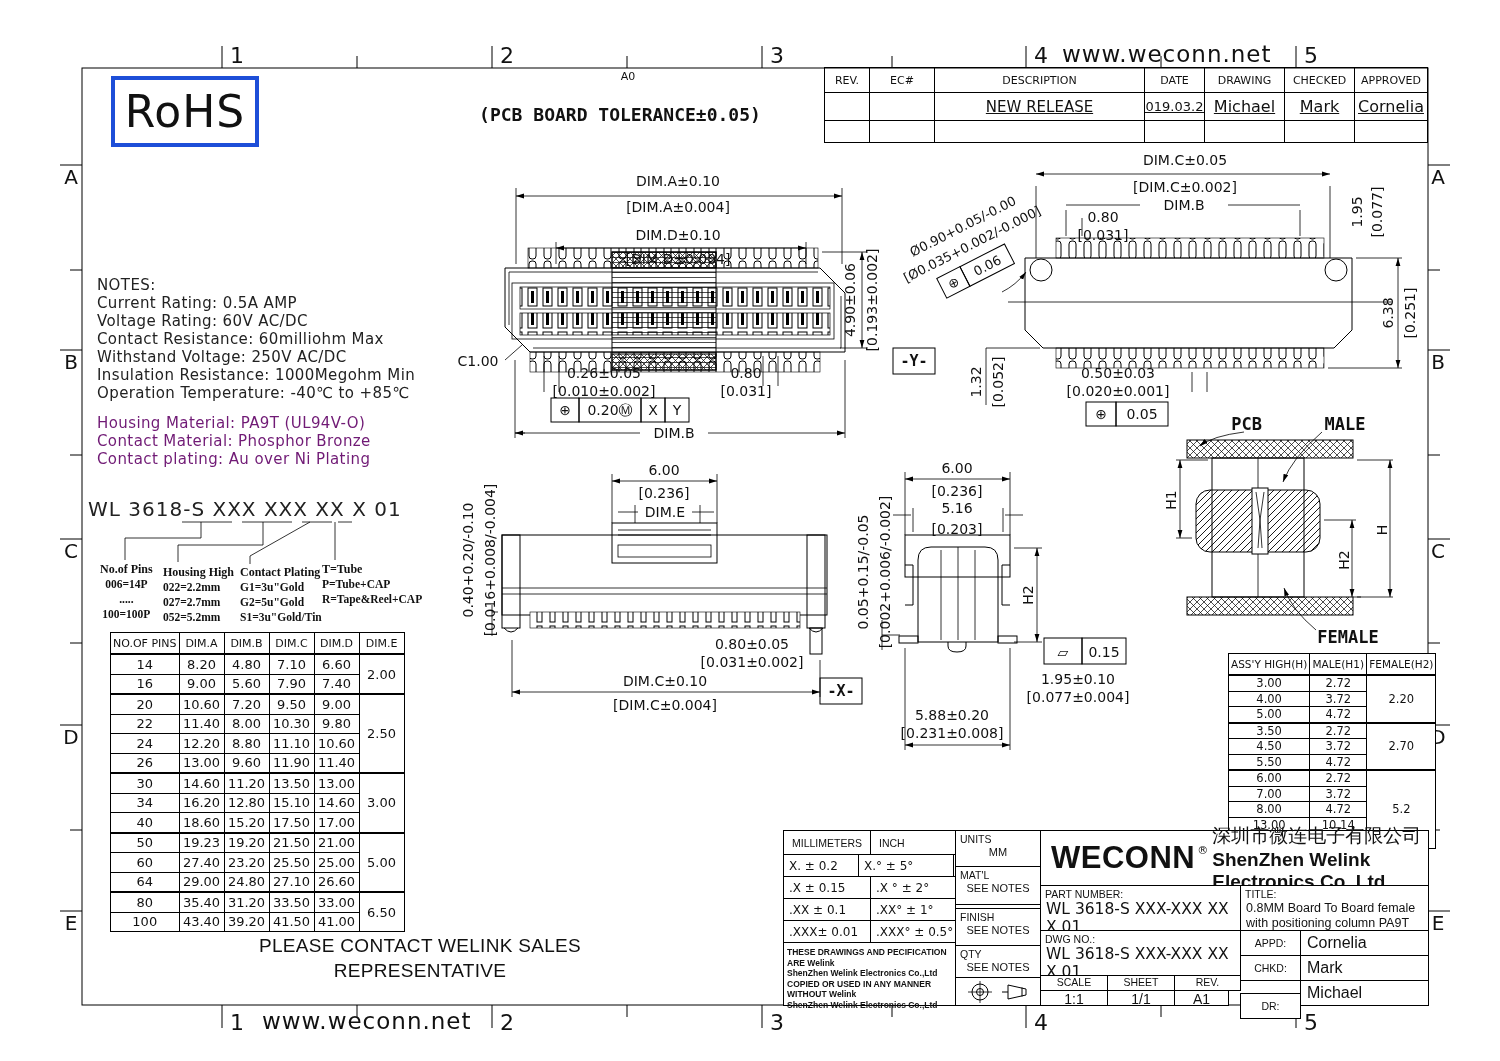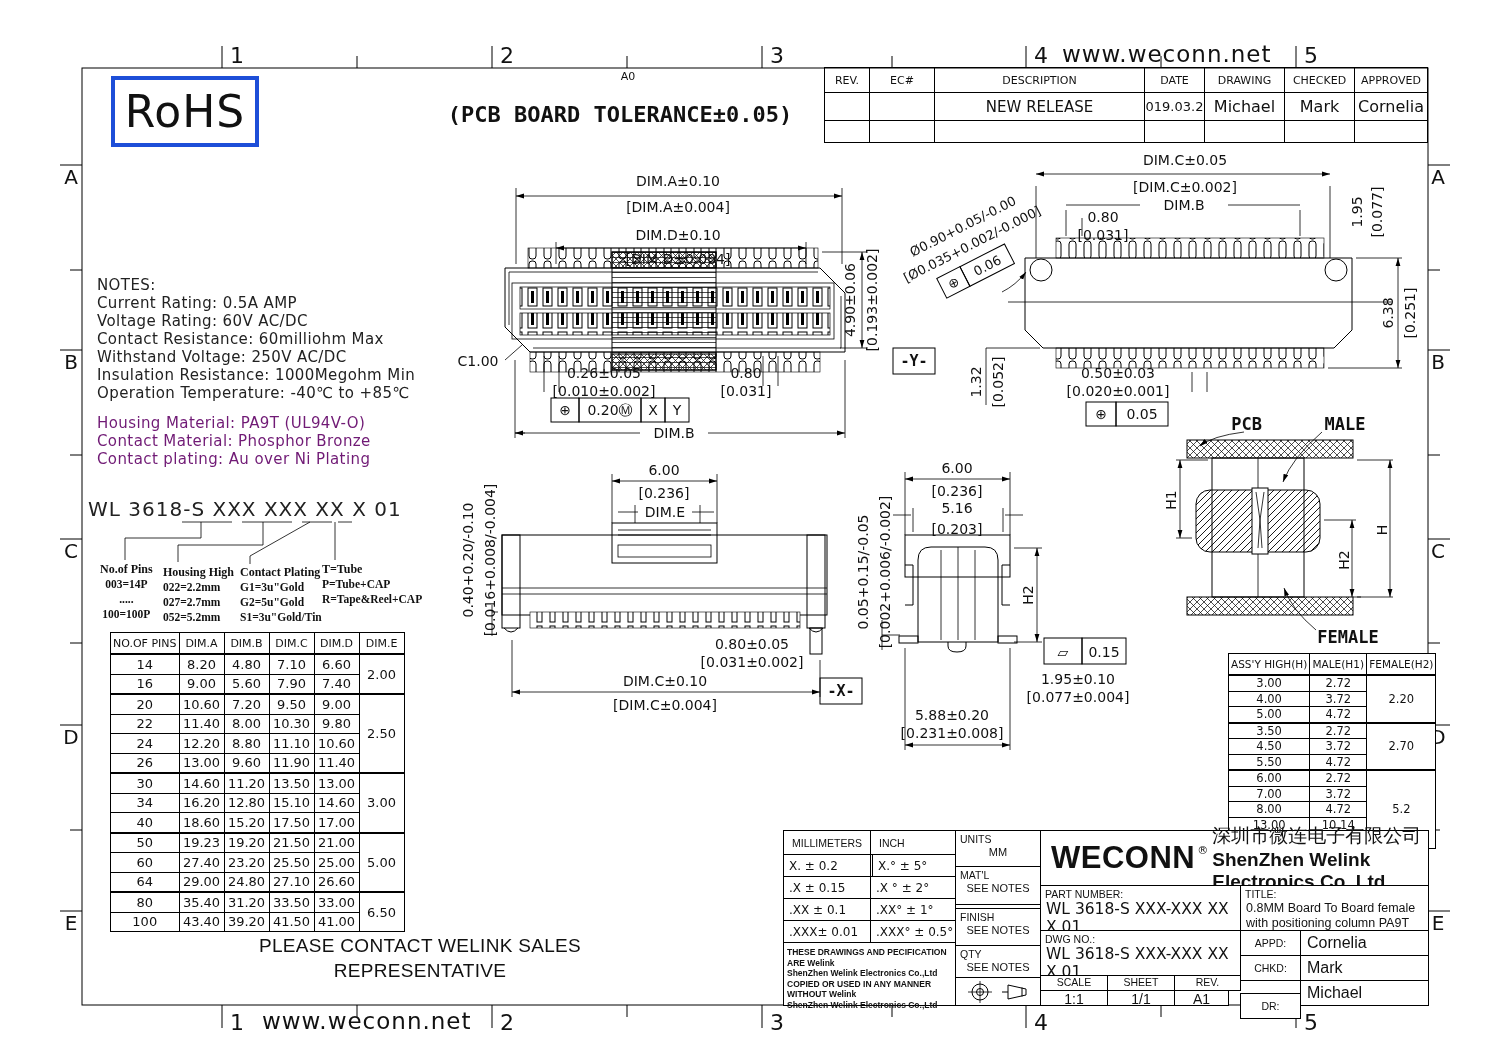--- a/index.html
+++ b/index.html
@@ -23,36 +23,36 @@
   #pins-table th{font-size:11px;height:20px;}
   #pins-table td{height:18.5px;min-width:40px;}
   #assy-table{font:11.5px "DejaVu Sans",sans-serif;}
   #assy-table th{font-size:10.5px;height:20px;}
   #assy-table td{height:14.5px;}
   tr.grp td{border-top-width:2px;}
   
   .revtab{display:grid;grid-template-columns:45px 65px 210px 60px 80px 70px 73px;}
   .revtab>div{border:1px solid #000;margin:-1px 0 0 -1px;display:flex;align-items:center;justify-content:center;overflow:hidden;}
   .revhead{font:11px "DejaVu Sans",sans-serif;height:24px;}
-  .revcell{font:15px "DejaVu Sans",sans-serif;height:27px;}
+  .revcell{font:15px "DejaVu Sans",sans-serif;height:27px;text-decoration:underline;}
   .revempty{height:21px;}
   
   .rohs{left:82px;top:76px;width:140px;height:63px;border:4px solid #1d4ed8;display:flex;align-items:center;justify-content:center;font:44px "DejaVu Sans",sans-serif;letter-spacing:1px;margin-left:29px;}
   
   .notes{left:97px;top:276px;font:15px "DejaVu Sans",sans-serif;line-height:18px;letter-spacing:.4px;color:#222;}
   .notes2{left:97px;top:414px;font:15px "DejaVu Sans",sans-serif;line-height:18px;letter-spacing:.4px;color:#701a75;}
   
   .pcode{left:88px;top:497px;font:20px "DejaVu Sans",sans-serif;letter-spacing:1px;color:#222;}
   .legend{font:bold 11.5px "Liberation Serif",serif;line-height:15px;}
   .legend .t{font-size:12px;}
   
   .cnote{left:185px;top:933px;width:470px;text-align:center;font:19px "Liberation Sans",sans-serif;font-weight:500;line-height:25px;letter-spacing:.3px;}
   
   .head1{left:420px;top:102px;width:400px;text-align:center;font:bold 19px "DejaVu Sans Mono",monospace;line-height:26px;}
-  .head1 .l2{font-size:22px;}
+  .head1 .l2{font-size:18px;}
   
   .tb{border:1px solid #000;position:absolute;background:#fff;box-sizing:border-box;}
   .lbl{font:10.5px "Liberation Sans",sans-serif;padding:2px 0 0 4px;}
   .tolrow{font:12px "DejaVu Sans",sans-serif;display:flex;align-items:center;padding-left:5px;}
   .legal{font:bold 8.5px "Liberation Sans",sans-serif;line-height:10.5px;padding:4px 2px 0 3px;}
   .seecell .v{font:11px "Liberation Sans",sans-serif;text-align:center;margin-top:1px;}
   .weconn{font:bold 31px "Liberation Sans",sans-serif;letter-spacing:.5px;}
   .cjk{font:19px "DejaVu Sans",sans-serif;}
   .compen{font:bold 19px "Liberation Sans",sans-serif;}
   .bigval{font:16px "Liberation Sans",sans-serif;padding-left:6px;}
@@ -369,21 +369,21 @@
 </div>
 <div class="abs notes2">
   <div>Housing Material: PA9T (UL94V-O)</div>
   <div>Contact Material: Phosphor Bronze</div>
   <div>Contact plating: Au over Ni Plating</div>
 </div>
 
 <div class="abs pcode">WL 3618-S XXX    XXX   XX X  01</div>
 <div class="abs legend" style="left:100px;top:562px;text-align:center">
   <div class="t">No.of Pins</div>
-  <div>003=14P</div>
+  <div>006=14P</div>
   <div>.....</div>
   <div>100=100P</div>
 </div>
 <div class="abs legend" style="left:163px;top:565px">
   <div class="t">Housing High</div>
   <div>022=2.2mm</div>
   <div>027=2.7mm</div>
   <div>052=5.2mm</div>
 </div>
 <div class="abs legend" style="left:240px;top:565px">
@@ -580,21 +580,21 @@
 </div>
 
 <div class="abs" style="left:783px;top:830px;width:646px;height:176px">
 
   <div class="tb lbl" style="left:0;top:0;width:88px;height:25px;display:flex;align-items:center;justify-content:center;padding:0">MILLIMETERS</div>
   <div class="tb lbl" style="left:87px;top:0;width:86px;height:25px;display:flex;align-items:center;padding:0 0 0 8px">INCH</div>
   <div class="tb tolrow" style="left:0;top:24px;width:88px;height:23px">X.  ±  0.2</div>
   <div class="tb tolrow" style="left:0;top:46px;width:88px;height:23px">.X  ± 0.15</div>
   <div class="tb tolrow" style="left:0;top:68px;width:88px;height:23px">.XX ± 0.1</div>
   <div class="tb tolrow" style="left:0;top:90px;width:88px;height:23px">.XXX± 0.01</div>
-  <div class="tb tolrow" style="left:89px;top:24px;width:96px;height:23px">X.°  ±  5°</div>
+  <div class="tb tolrow" style="left:75px;top:24px;width:96px;height:23px">X.°  ±  5°</div>
   <div class="tb tolrow" style="left:87px;top:46px;width:86px;height:23px">.X °  ± 2°</div>
   <div class="tb tolrow" style="left:87px;top:68px;width:86px;height:23px">.XX°  ± 1°</div>
   <div class="tb tolrow" style="left:87px;top:90px;width:86px;height:23px">.XXX° ± 0.5°</div>
 
   <div class="tb legal" style="left:0;top:112px;width:173px;height:64px">
     <div>THESE DRAWINGS AND PECIFICATION  ARE Welink</div>
     <div>ShenZhen Welink Electronics Co.,Ltd</div>
     <div>COPIED OR USED IN ANY MANNER WITHOUT Welink</div>
     <div>ShenZhen Welink Electronics Co.,Ltd</div>
   </div>

